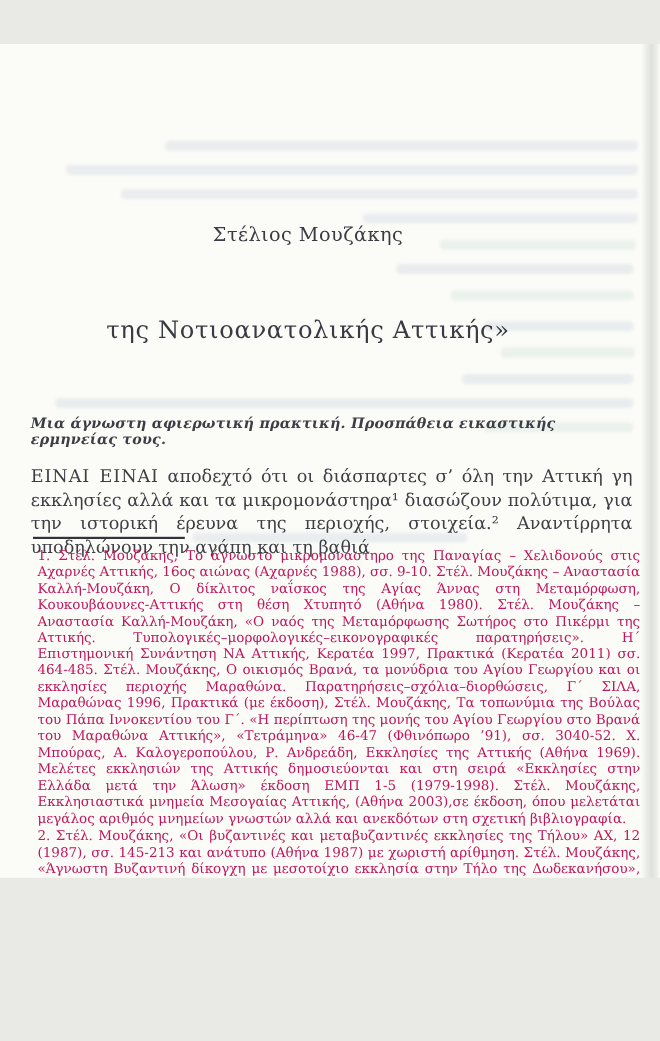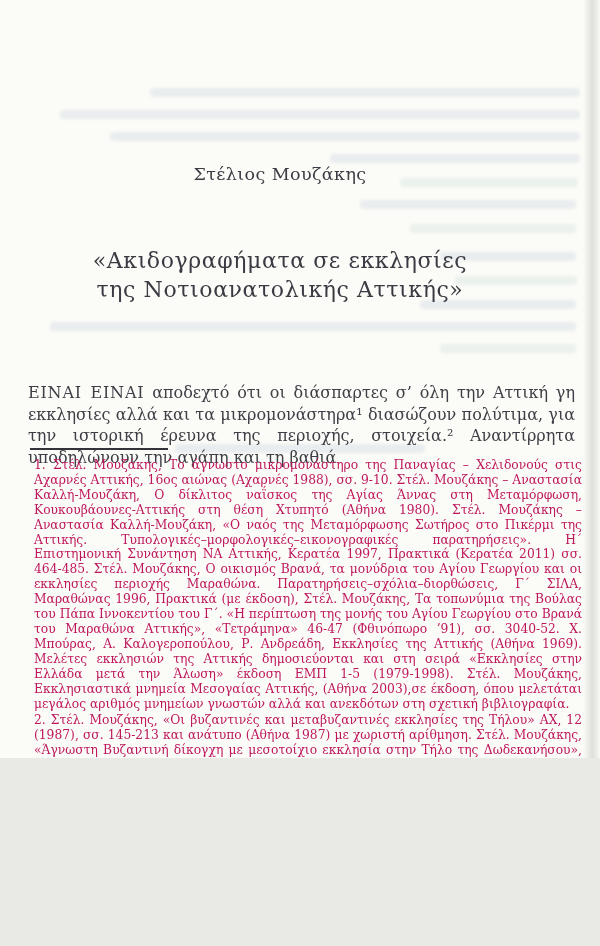--- a/index.html
+++ b/index.html
@@ -7,20 +7,21 @@
     width:600px;height:946px;
     background:#e9e9e6;
     font-family:"DejaVu Serif","Liberation Serif",serif;
   }
   .page{
     position:relative;
     width:600px;height:758px;
     background:#fbfbf7;
     overflow:hidden;
     color:#3e3f46;
+    margin-top:40px;
   }
   
   .edge-shadow{
     position:absolute;top:0;right:0;width:17px;height:946px;
     background:linear-gradient(to right,rgba(0,0,0,0) 0%,rgba(120,130,120,0.22) 55%,rgba(120,130,120,0.10) 85%,rgba(0,0,0,0) 100%);
     pointer-events:none;
   }
   
   .bleed{
     position:absolute;height:9px;border-radius:4px;
@@ -90,24 +91,24 @@
   <div class="bleed" style="top:322px;left:50px;width:526px;"></div>
   <div class="bleed greenish" style="top:344px;left:440px;width:136px;"></div>
   <div class="bleed" style="top:444px;left:175px;width:250px;"></div>
   <div class="bleed greenish" style="top:806px;left:300px;width:270px;"></div>
 
   <div class="header scan-text">
     <div class="author">Στέλιος Μουζάκης</div>
   </div>
 
   <div class="title scan-text">
-    <div>«Ακιδογραφήματα σε εκκλησίες</div>
     <div>της Νοτιοανατολικής Αττικής»</div>
   </div>
 
+  <div class="subtitle scan-text">Μια άγνωστη αφιερωτική πρακτική. Προσπάθεια εικαστικής ερμηνείας τους.</div>
 
   <p class="body-par scan-text"><span class="lead-caps">ΕΙΝΑΙ ΕΙΝΑΙ</span> <span>αποδεχτό ότι οι διάσπαρτες σ’ όλη την Αττική γη εκκλησίες αλλά και τα μικρομονάστηρα¹ διασώζουν πολύτιμα, για την ιστορική έρευνα της περιοχής, στοιχεία.² Αναντίρρητα υποδηλώνουν την αγάπη και τη βαθιά</span></p>
 
   <div class="fn-rule"></div>
 
   <div class="footnotes scan-text">
     <p>1. Στέλ. Μουζάκης, Το άγνωστο μικρομονάστηρο της Παναγίας – Χελιδονούς στις Αχαρνές Αττικής, 16ος αιώνας (Αχαρνές 1988), σσ. 9-10. Στέλ. Μουζάκης – Αναστασία Καλλή-Μουζάκη, Ο δίκλιτος ναΐσκος της Αγίας Άννας στη Μεταμόρφωση, Κουκουβάουνες-Αττικής στη θέση Χτυπητό (Αθήνα 1980). Στέλ. Μουζάκης – Αναστασία Καλλή-Μουζάκη, «Ο ναός της Μεταμόρφωσης Σωτήρος στο Πικέρμι της Αττικής. Τυπολογικές–μορφολογικές–εικονογραφικές παρατηρήσεις». Η΄ Επιστημονική Συνάντηση ΝΑ Αττικής, Κερατέα 1997, Πρακτικά (Κερατέα 2011) σσ. 464-485. Στέλ. Μουζάκης, Ο οικισμός Βρανά, τα μονύδρια του Αγίου Γεωργίου και οι εκκλησίες περιοχής Μαραθώνα. Παρατηρήσεις–σχόλια–διορθώσεις, Γ΄ ΣΙΛΑ, Μαραθώνας 1996, Πρακτικά (με έκδοση), Στέλ. Μουζάκης, Τα τοπωνύμια της Βούλας του Πάπα Ιννοκεντίου του Γ΄. «Η περίπτωση της μονής του Αγίου Γεωργίου στο Βρανά του Μαραθώνα Αττικής», «Τετράμηνα» 46-47 (Φθινόπωρο ’91), σσ. 3040-52. Χ. Μπούρας, Α. Καλογεροπούλου, Ρ. Ανδρεάδη, Εκκλησίες της Αττικής (Αθήνα 1969). Μελέτες εκκλησιών της Αττικής δημοσιεύονται και στη σειρά «Εκκλησίες στην Ελλάδα μετά την Άλωση» έκδοση ΕΜΠ 1-5 (1979-1998). Στέλ. Μουζάκης, Εκκλησιαστικά μνημεία Μεσογαίας Αττικής, (Αθήνα 2003),σε έκδοση, όπου μελετάται μεγάλος αριθμός μνημείων γνωστών αλλά και ανεκδότων στη σχετική βιβλιογραφία.</p>
     <p>2. Στέλ. Μουζάκης, «Οι βυζαντινές και μεταβυζαντινές εκκλησίες της Τήλου» ΑΧ, 12 (1987), σσ. 145-213 και ανάτυπο (Αθήνα 1987) με χωριστή αρίθμηση. Στέλ. Μουζάκης, «Άγνωστη Βυζαντινή δίκογχη με μεσοτοίχιο εκκλησία στην Τήλο της Δωδεκανήσου», ΒΝΜ 15 (1989–90), σσ. 2-14. Στέλ. Μουζάκης, Ο Άγιος Παντελεήμονας Τήλου, Αρχιτεκτονική διερεύνηση (Αθήνα 1984), ανάτυπο από το ομότιτλο βιβλίο του Χάρη Κουτελάκη, με χωριστή αρίθμηση 1-32 και ανεδιπλούμενα σχέδια. Στέλ. Μουζάκης, «Η εκκλησιαστική αρχιτεκτονική στα βυζαντινά Δωδεκάνησα 4ος – αρχές 14ου αιώνα» ΒΔ 1 (1987), σσ. 65-78.</p>
   </div>
 

